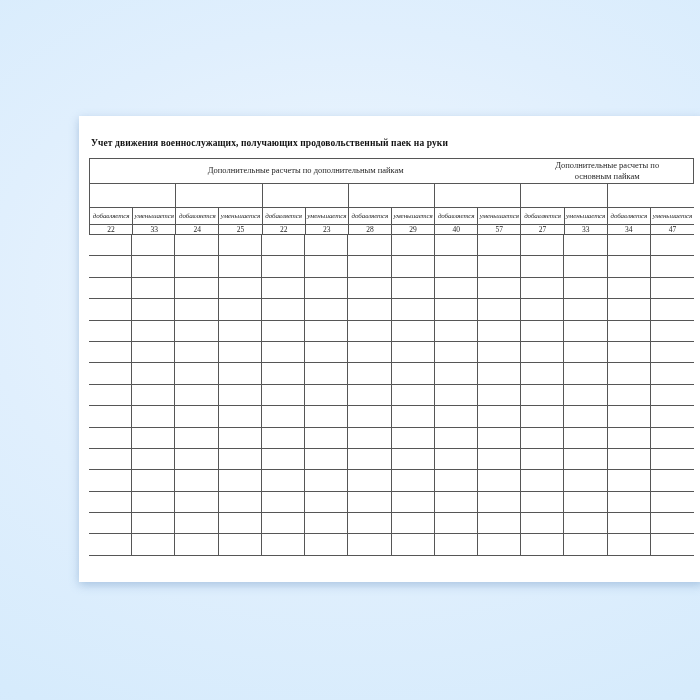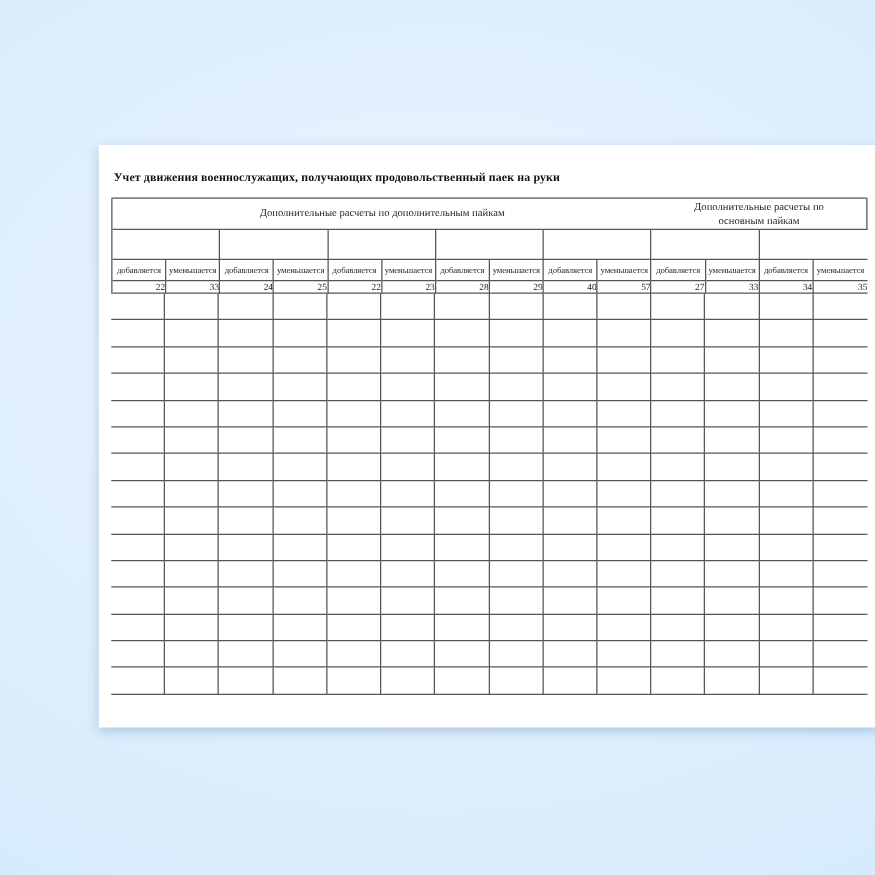--- a/index.html
+++ b/index.html
@@ -33,38 +33,38 @@
   .thead { border-left:1px solid #565656; }
 
   .row { display:grid; grid-template-columns: repeat(14, 1fr); width:100%; }
 
   .cell { border-right:1px solid #565656; border-bottom:1px solid #565656;
           overflow:hidden; }
   .cell.last { border-right:none; }
 
   .group-row  { height:25px; }
   .band-row   { height:24px; }
-  .labels-row { height:17px; }
+  .labels-row { height:17px;font-style:italic; }
   .numbers-row{ height:10px; }
   .body-row   { height:21.4px; }
 
   .span4  { grid-column: span 4; }
   .span2  { grid-column: span 2; }
   .span10 { grid-column: span 10; }
 
   .group-cell {
     display:flex; align-items:center; justify-content:center;
     text-align:center; font-size:8.5px; line-height:1.3; padding:1px 20px;
   }
   .label-cell {
     display:flex; align-items:center; justify-content:center;
     font-size:7px; white-space:nowrap; letter-spacing:-0.1px;
   }
   .number-cell {
-    font-size:7.5px; line-height:9px; text-align:right;
+    font-size:7.5px; line-height:9px; text-align:center;
   }
   .body-cell { background:transparent; }
 </style>
 </head>
 <body>
 
 <div class="stage">
   <div class="page">
 
     <div class="title">Учет движения военнослужащих, получающих продовольственный паек на руки</div>
@@ -111,21 +111,21 @@
             <div class="cell number-cell">25</div>
             <div class="cell number-cell">22</div>
             <div class="cell number-cell">23</div>
             <div class="cell number-cell">28</div>
             <div class="cell number-cell">29</div>
             <div class="cell number-cell">40</div>
             <div class="cell number-cell">57</div>
             <div class="cell number-cell">27</div>
             <div class="cell number-cell">33</div>
             <div class="cell number-cell">34</div>
-            <div class="cell number-cell last">35</div>
+            <div class="cell number-cell last">47</div>
           </div>
 
       </div>
 
       <div class="tbody">
           <div class="row body-row">
             <div class="cell body-cell"></div>
             <div class="cell body-cell"></div>
             <div class="cell body-cell"></div>
             <div class="cell body-cell"></div>

